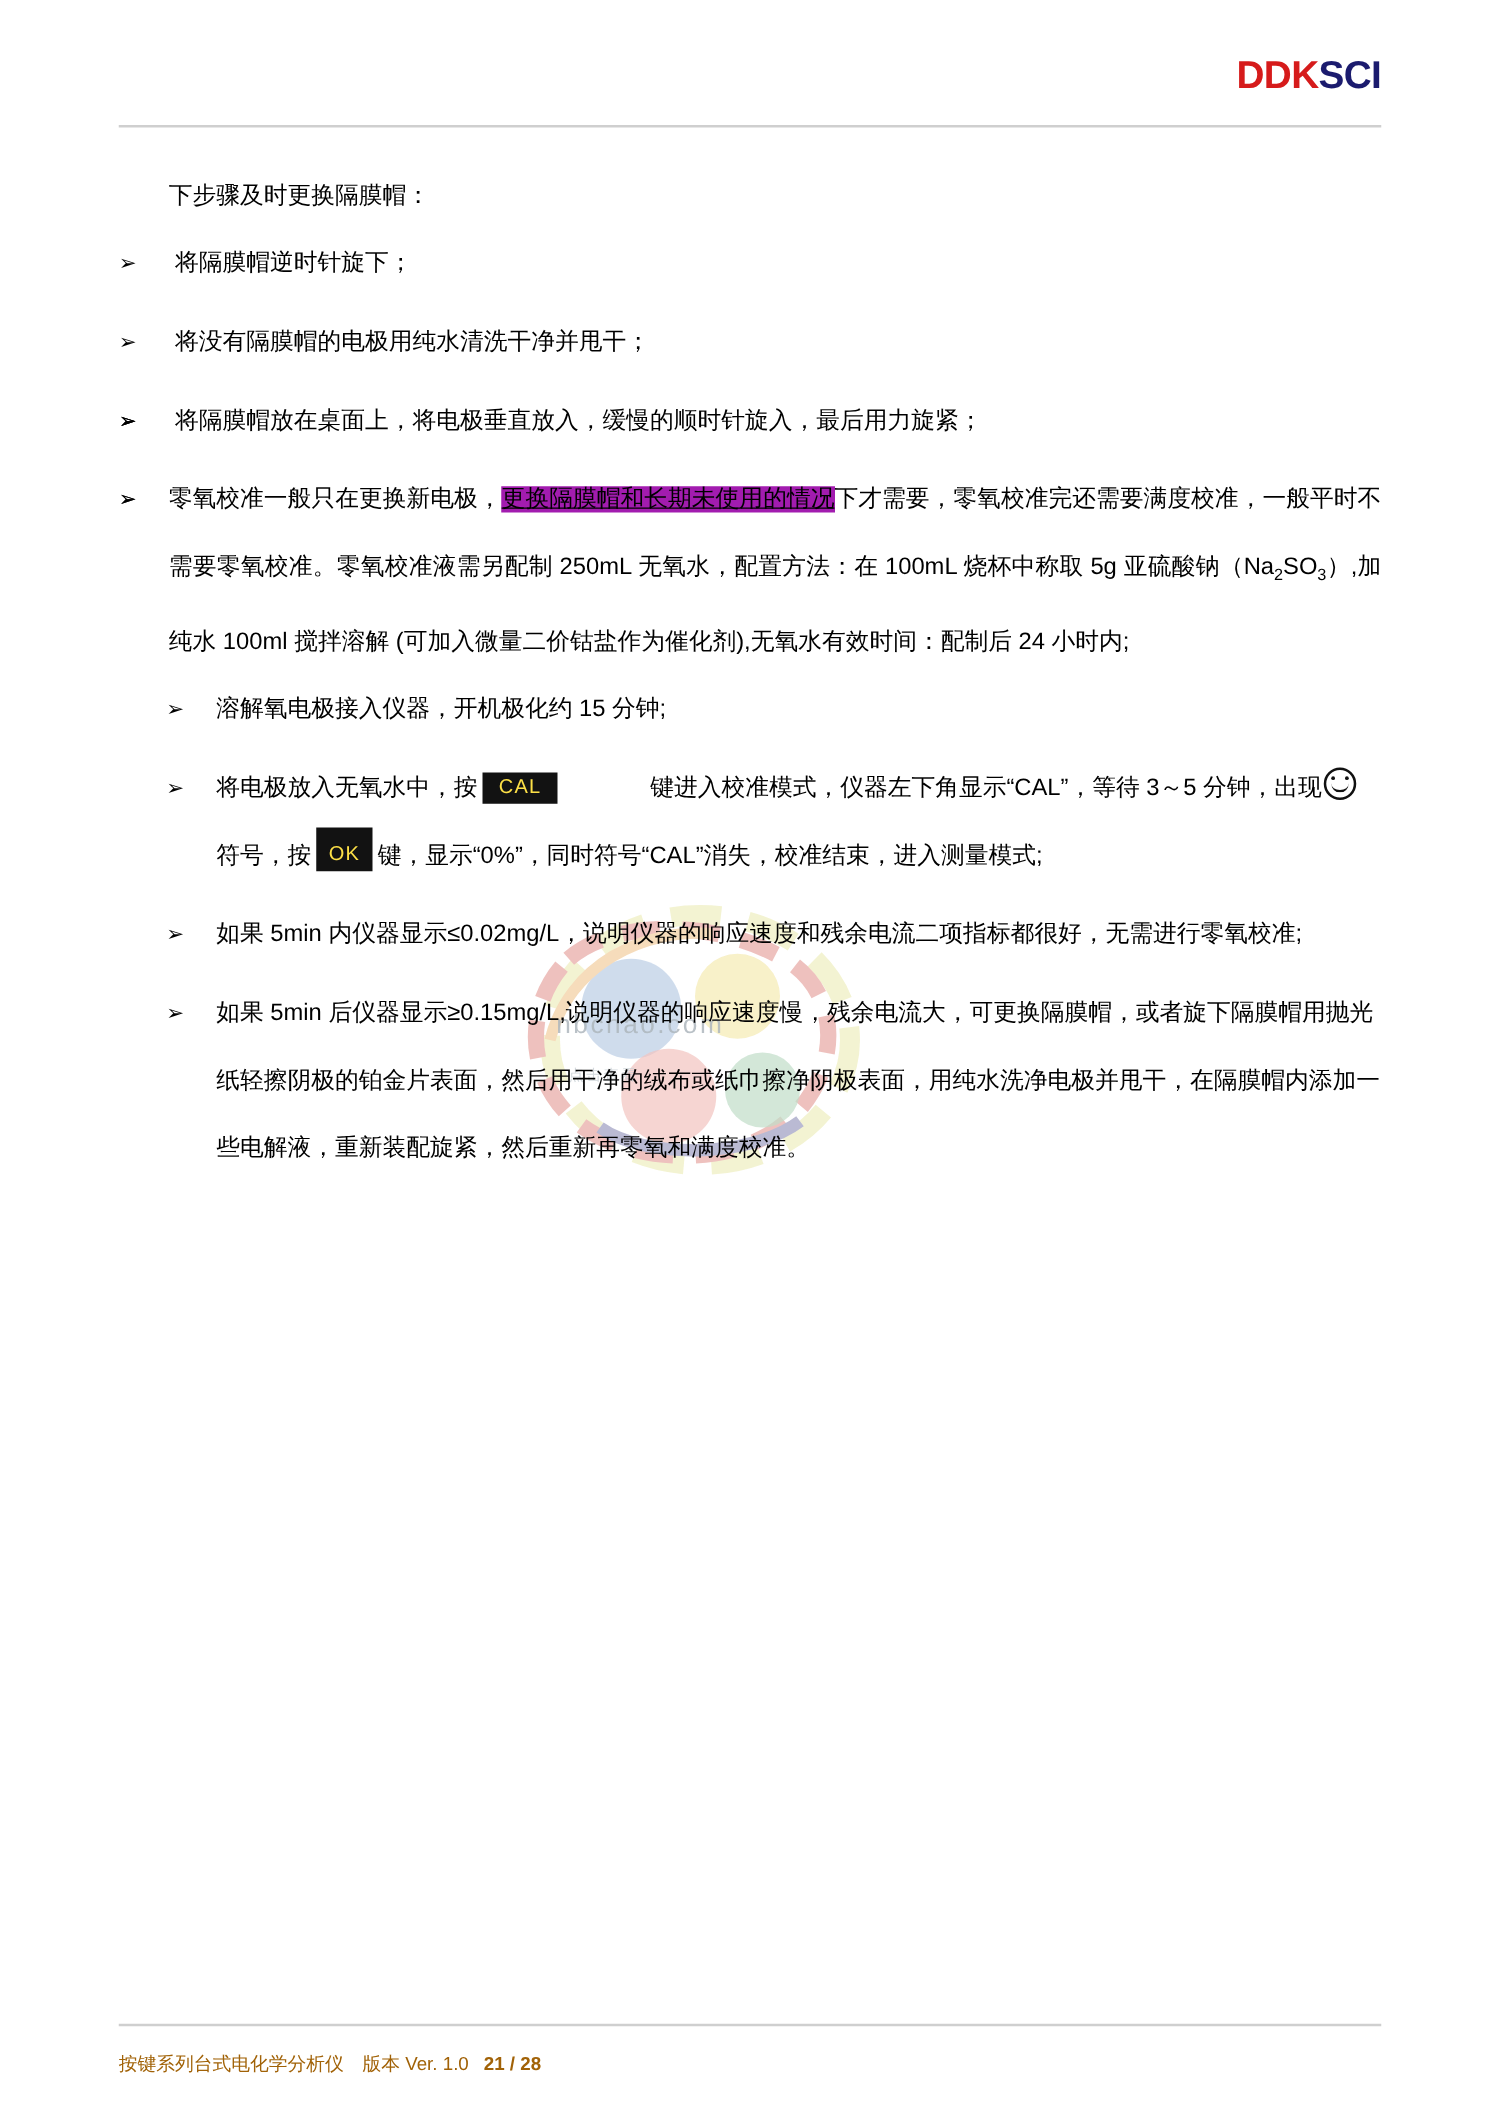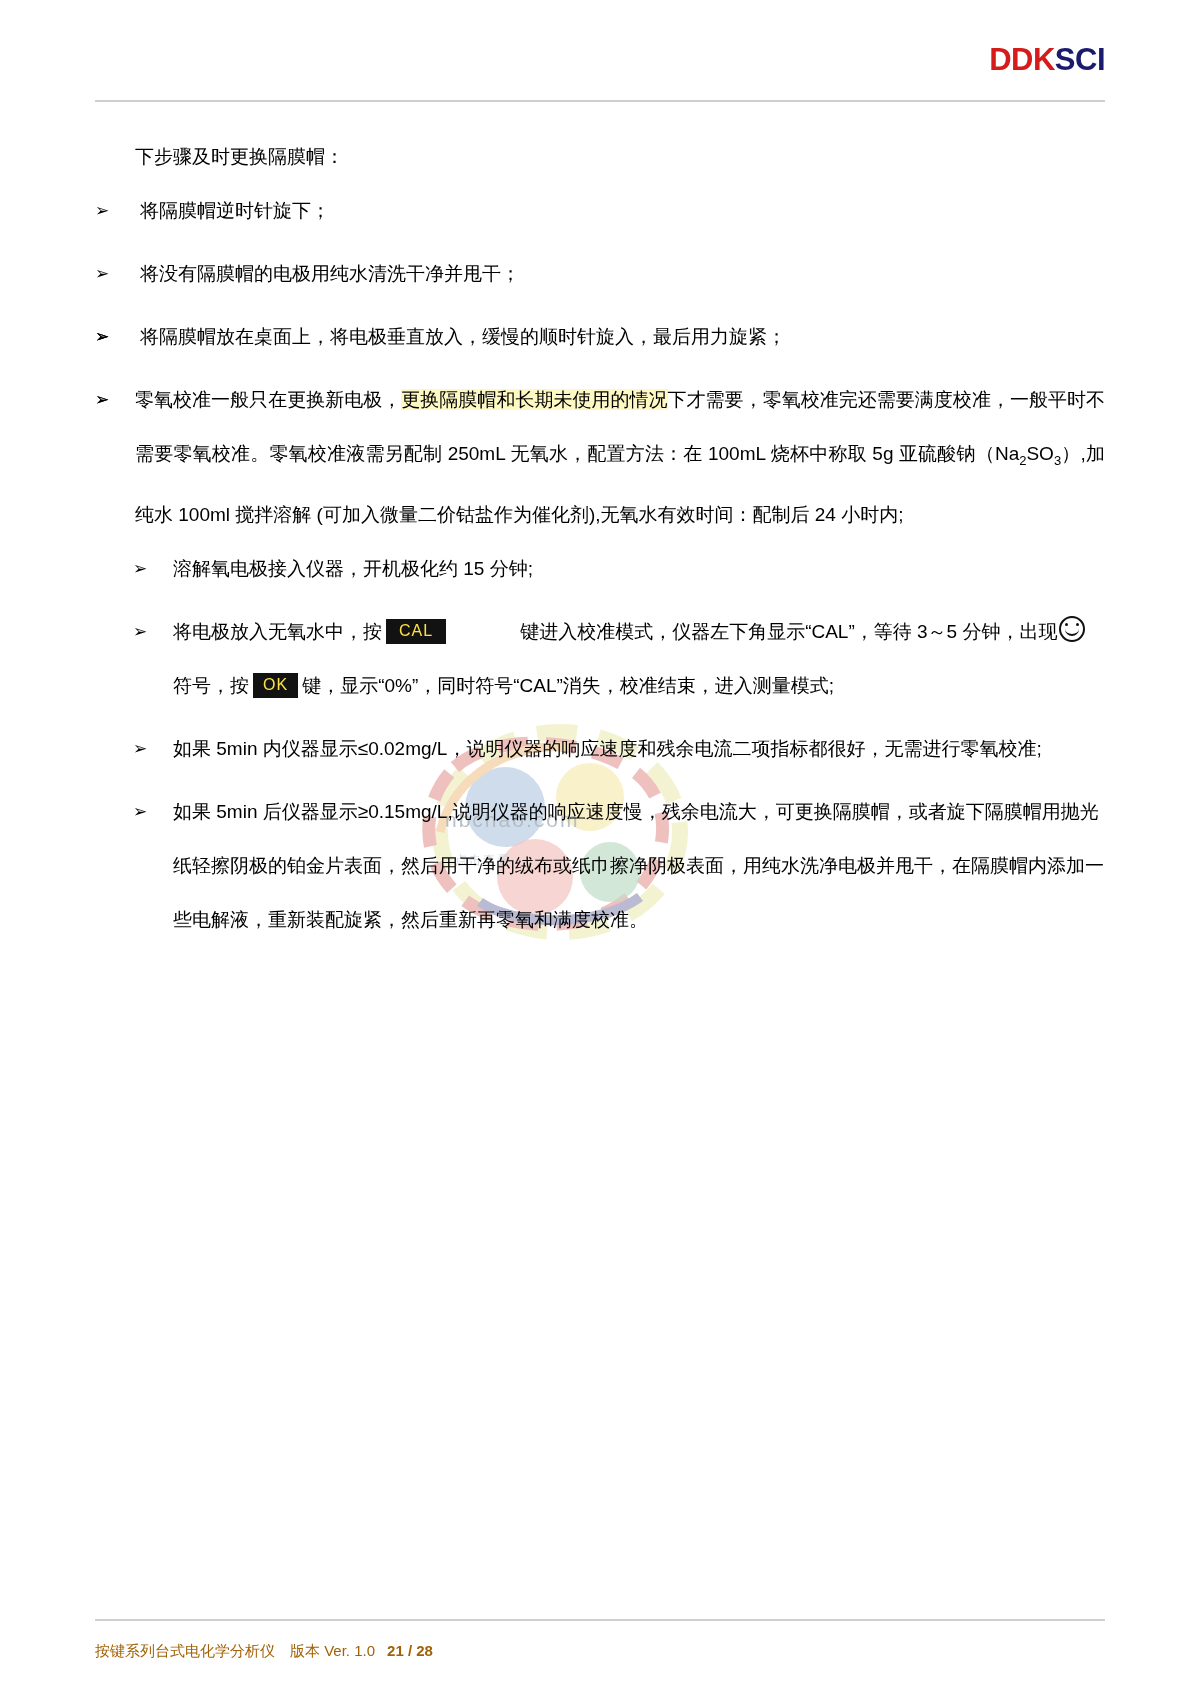--- a/index.html
+++ b/index.html
@@ -91,39 +91,40 @@
     font-size: 19px;
     font-weight: bold;
     margin: 16px 0 8px 0;
     line-height: 40px;
   }
   .body-para {
     padding-left: 40px;
     text-align: justify;
   }
   .highlight-1 {
-    background: #fef9c3;
+    background: #a21caf;
+    text-decoration: underline;
   }
   sub { font-size: 13px; }
   
   .keybtn {
     display: inline-block;
     background: #121212;
     color: #fde047;
     font-weight: normal;
     font-size: 16px;
     letter-spacing: 1px;
     padding: 3px 13px 4px 13px;
     border-radius: 0;
     line-height: 18px;
     vertical-align: 2px;
     margin: 0 4px;
   }
   .keybtn.small {
-    padding: 3px 10px 4px 10px;
+    padding: 13px 10px 4px 10px;
   }
   .smiley {
     display: inline-block;
     width: 22px;
     height: 22px;
     border-radius: 50%;
     border: 2px solid #111;
     position: relative;
     vertical-align: -4px;
     margin: 0 2px;

